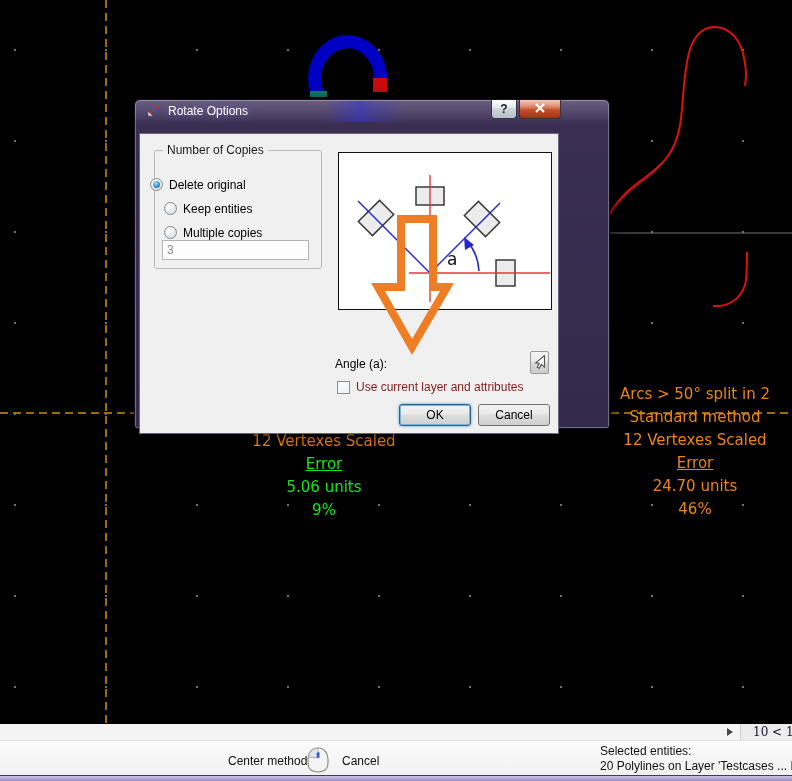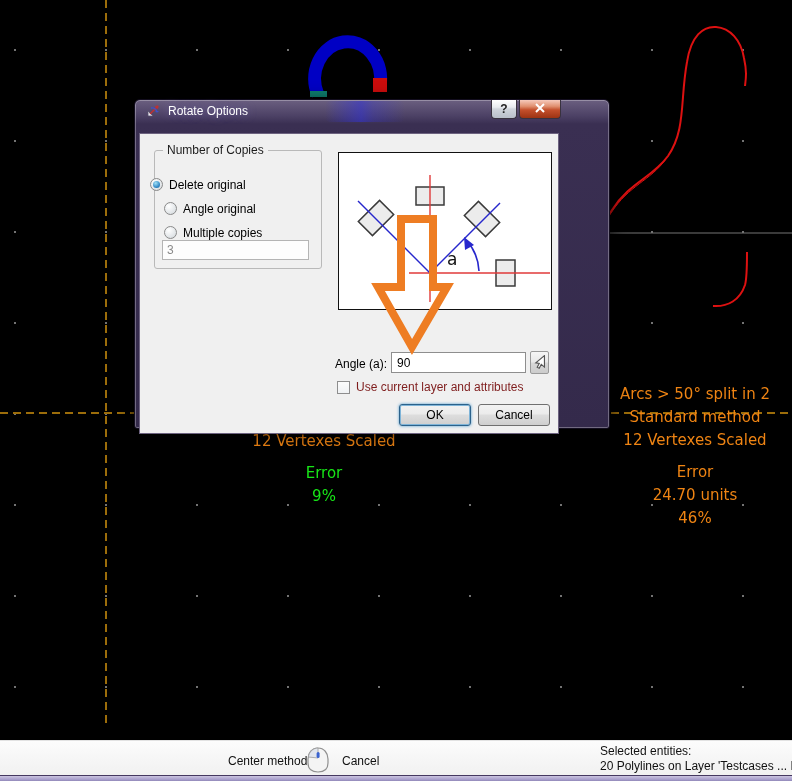--- a/index.html
+++ b/index.html
@@ -15,21 +15,21 @@
   #hdash { position:absolute; left:0; top:412px; width:792px; height:2px; z-index:4;
            background:repeating-linear-gradient(90deg, var(--dash) 0 8px, transparent 8px 13px); }
   #geom { position:absolute; left:0; top:0; z-index:3; }
 
   .anno { position:absolute; z-index:6; font-family:"DejaVu Sans", sans-serif; font-size:15px;
           line-height:23px; text-align:center; }
   #anno-middle { left:234px; top:430px; width:180px; }
   #anno-right  { left:595px; top:383px; width:200px; }
   .t-orange { color:var(--orange); }
   .t-green  { color:var(--green); }
-  .gap-top  { margin-top:9px; }
+  .gap-top  { margin-top:0;text-decoration:underline; }
 
   
   #dialog { position:absolute; left:134px; top:99px; width:476px; height:330px; z-index:20;
             border:1px solid #120d1e; border-radius:6px 6px 3px 3px;
             background:linear-gradient(180deg,#6b5f80 0%,#4c4165 16px,#3a2f52 24px,#342a4b 100%);
             box-shadow:0 4px 18px rgba(0,0,0,.85), inset 0 0 0 1px rgba(255,255,255,.30); }
   #title-streak { position:absolute; left:190px; top:1px; width:80px; height:21px; border-radius:5px;
             background:linear-gradient(90deg, transparent 0%, rgba(50,50,215,.55) 45%, rgba(50,50,215,.30) 60%, transparent 100%); }
   #title-text { position:absolute; left:33px; top:4px; color:#fff; font-size:12px;
             text-shadow:0 0 8px rgba(120,110,180,.9); }
@@ -127,20 +127,21 @@
 
       <path d="M560 253 C585 243 598 232 612 210 C630 182 652 178 668 156 C686 130 680 100 687 62 C691 36 703 26 716 27 C730 28 741 40 744 58 C747 72 746 78 745 86" fill="none" stroke="#dd1111" stroke-width="2"></path>
       <path d="M560 256 C585 246 597 235 611 213 C629 185 650 181 666 159" fill="none" stroke="#dd1111" stroke-width="1"></path>
 
       <path d="M713 306 C728 307 740 300 745 285 C747 278 747 268 747 252" fill="none" stroke="#dd1111" stroke-width="2"></path>
     </svg>
 
     <div id="anno-middle" class="anno">
       <div class="t-orange">12 Vertexes Scaled</div>
       <div class="t-green gap-top">Error</div>
+      <div class="t-green">5.06 units</div>
       <div class="t-green">9%</div>
     </div>
     <div id="anno-right" class="anno">
       <div class="t-orange">Arcs &gt; 50° split in 2</div>
       <div class="t-orange">Standard method</div>
       <div class="t-orange">12 Vertexes Scaled</div>
       <div class="t-orange gap-top">Error</div>
       <div class="t-orange">24.70 units</div>
       <div class="t-orange">46%</div>
     </div>
@@ -239,21 +240,21 @@
 
       <div id="groupbox">
         <div id="groupbox-label">Number of Copies</div>
       </div>
       <div class="radio-row" style="top:44px;">
         <span class="radio selected"></span>
         <span class="radio-label">Delete original</span>
       </div>
       <div class="radio-row" style="top:68px;">
         <span class="radio" style="left:14px;"></span>
-        <span class="radio-label" style="left:33px;">Angle original</span>
+        <span class="radio-label" style="left:33px;">Keep entities</span>
       </div>
       <div class="radio-row" style="top:92px;">
         <span class="radio" style="left:14px;"></span>
         <span class="radio-label" style="left:33px;">Multiple copies</span>
       </div>
       <input id="copies-input" disabled="" value="3" style="">
 
       <div id="preview">
         <svg width="212" height="156" viewBox="0 0 212 156">
 
@@ -271,41 +272,46 @@
           <line x1="91" y1="120" x2="19" y2="48" stroke="#2727cc" stroke-width="1.4"></line>
           <line x1="91" y1="120" x2="161" y2="50" stroke="#2727cc" stroke-width="1.4"></line>
 
           <path d="M140 118 A49 49 0 0 0 128 88" fill="none" stroke="#2727cc" stroke-width="1.6"></path>
           <polygon points="125,84 135,92 126,97" fill="#2727cc"></polygon>
           <text x="108" y="112" font-size="17" fill="#111" font-family="DejaVu Sans, sans-serif">a</text>
         </svg>
       </div>
 
       <div id="angle-label">Angle (a):</div>
-      <input id="angle-input" value="90" style="">
       <div id="pick-btn">
         <svg width="12" height="14" viewBox="0 0 8 11">
           <g transform="scale(-1,1) translate(-8,0)">
             <path d="M0.5 0.5 L0.5 9.5 L3 7.3 L4.6 10.4 L6.2 9.6 L4.6 6.6 L7.3 6.2 Z" fill="#ffffff" stroke="#555" stroke-width="0.9"></path>
           </g>
         </svg>
       </div>
 
       <span id="layer-checkbox"></span>
       <div id="layer-label">Use current layer and attributes</div>
 
       <div id="ok-btn" class="btn">OK</div>
       <div id="cancel-btn" class="btn">Cancel</div>
     </div>
   </div>
 
   <svg id="arrow-overlay" width="792" height="781" viewBox="0 0 792 781">
     <path d="M401 219 L433 219 L433 287 L447 287 L412 347 L378 287 L401 287 Z" fill="none" stroke="#ee7d23" stroke-width="8" stroke-linejoin="miter"></path>
   </svg>
 
+  <div id="scrollrow">
+    <div id="scroll-track">
+      <div id="scroll-right"></div>
+    </div>
+    <div id="scroll-indicator">10 &lt; 1</div>
+  </div>
 
   <div id="statusrow">
     <div id="center-hint">Center method</div>
     <svg id="mouse-icon" width="26" height="28" viewBox="0 0 26 28">
       <path d="M13 2 C19 2 23 7 23 13 L23 17 C23 23 19 26 13 26 C7 26 3 23 3 17 L3 13 C3 7 7 2 13 2 Z" fill="#f4f4f4" stroke="#8f8f8f" stroke-width="1.2"></path>
       <path d="M13 2 C8 2 4 6 3.4 11 L13 12 Z" fill="#e2e6ee" stroke="#9a9a9a" stroke-width="0.8"></path>
       <rect x="11.6" y="6" width="3" height="6" rx="1.5" fill="#3a63d0"></rect>
     </svg>
     <div id="cancel-hint">Cancel</div>
     <div id="sel-label">Selected entities:</div>

